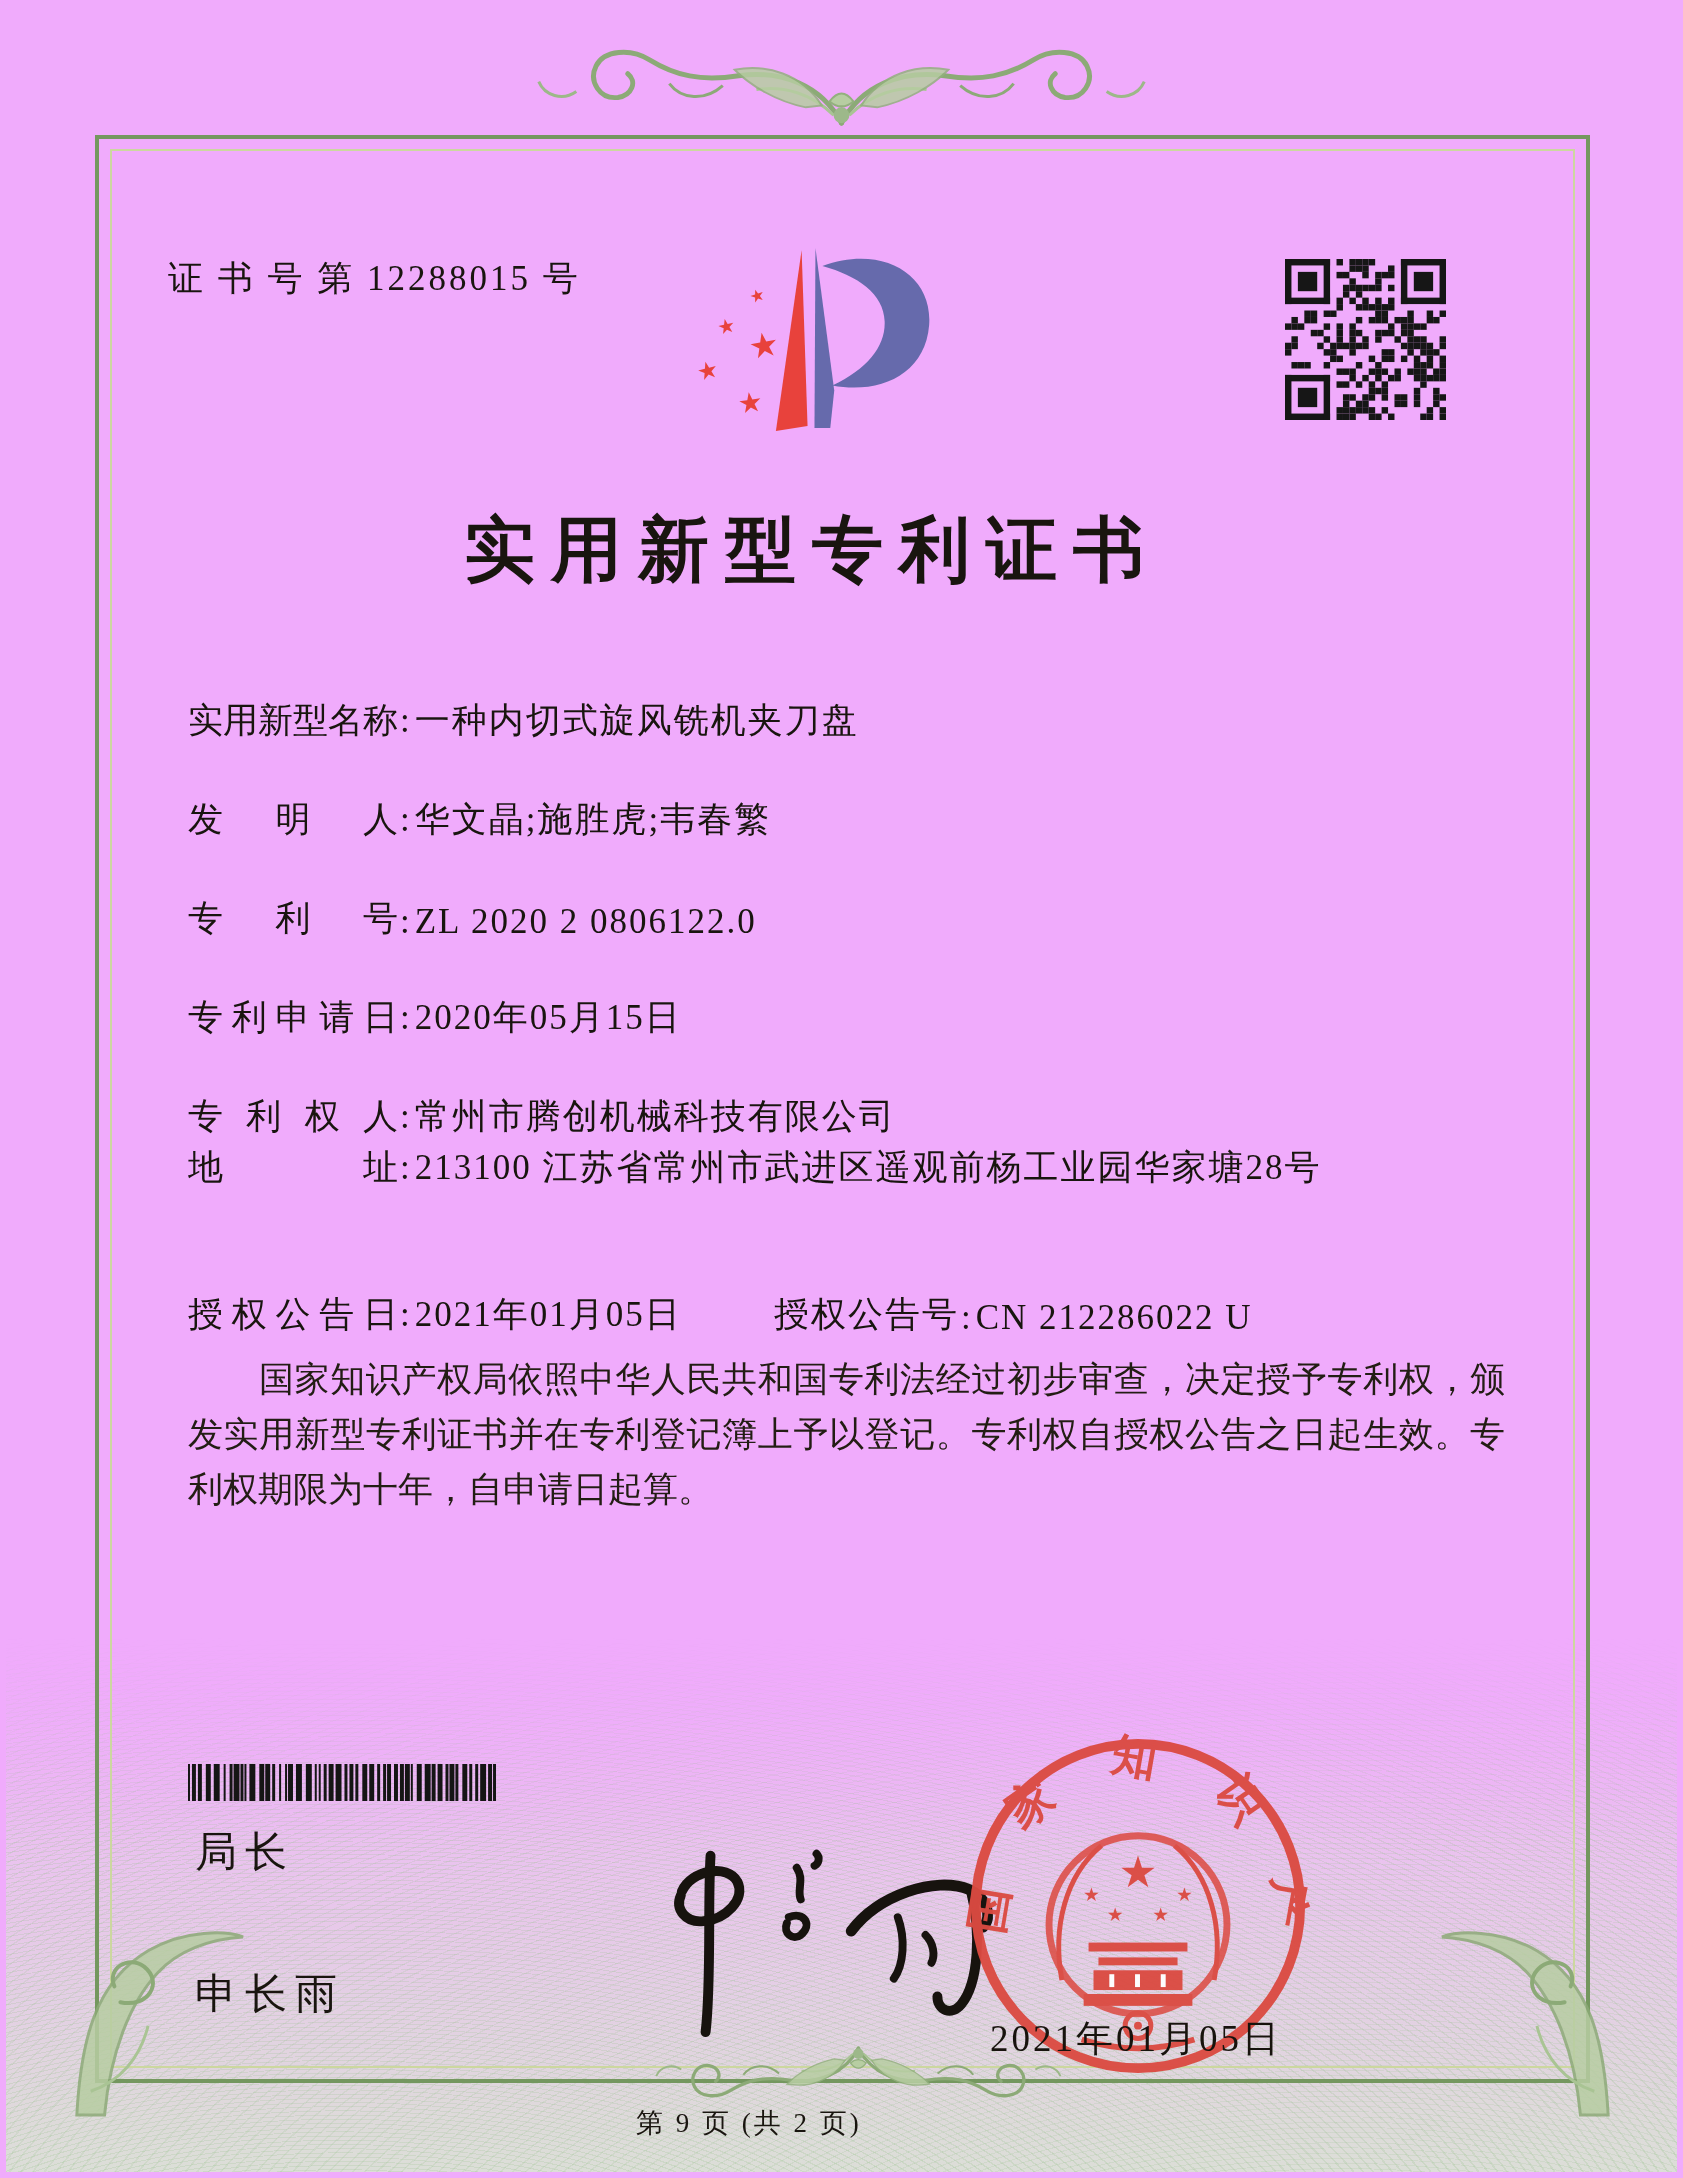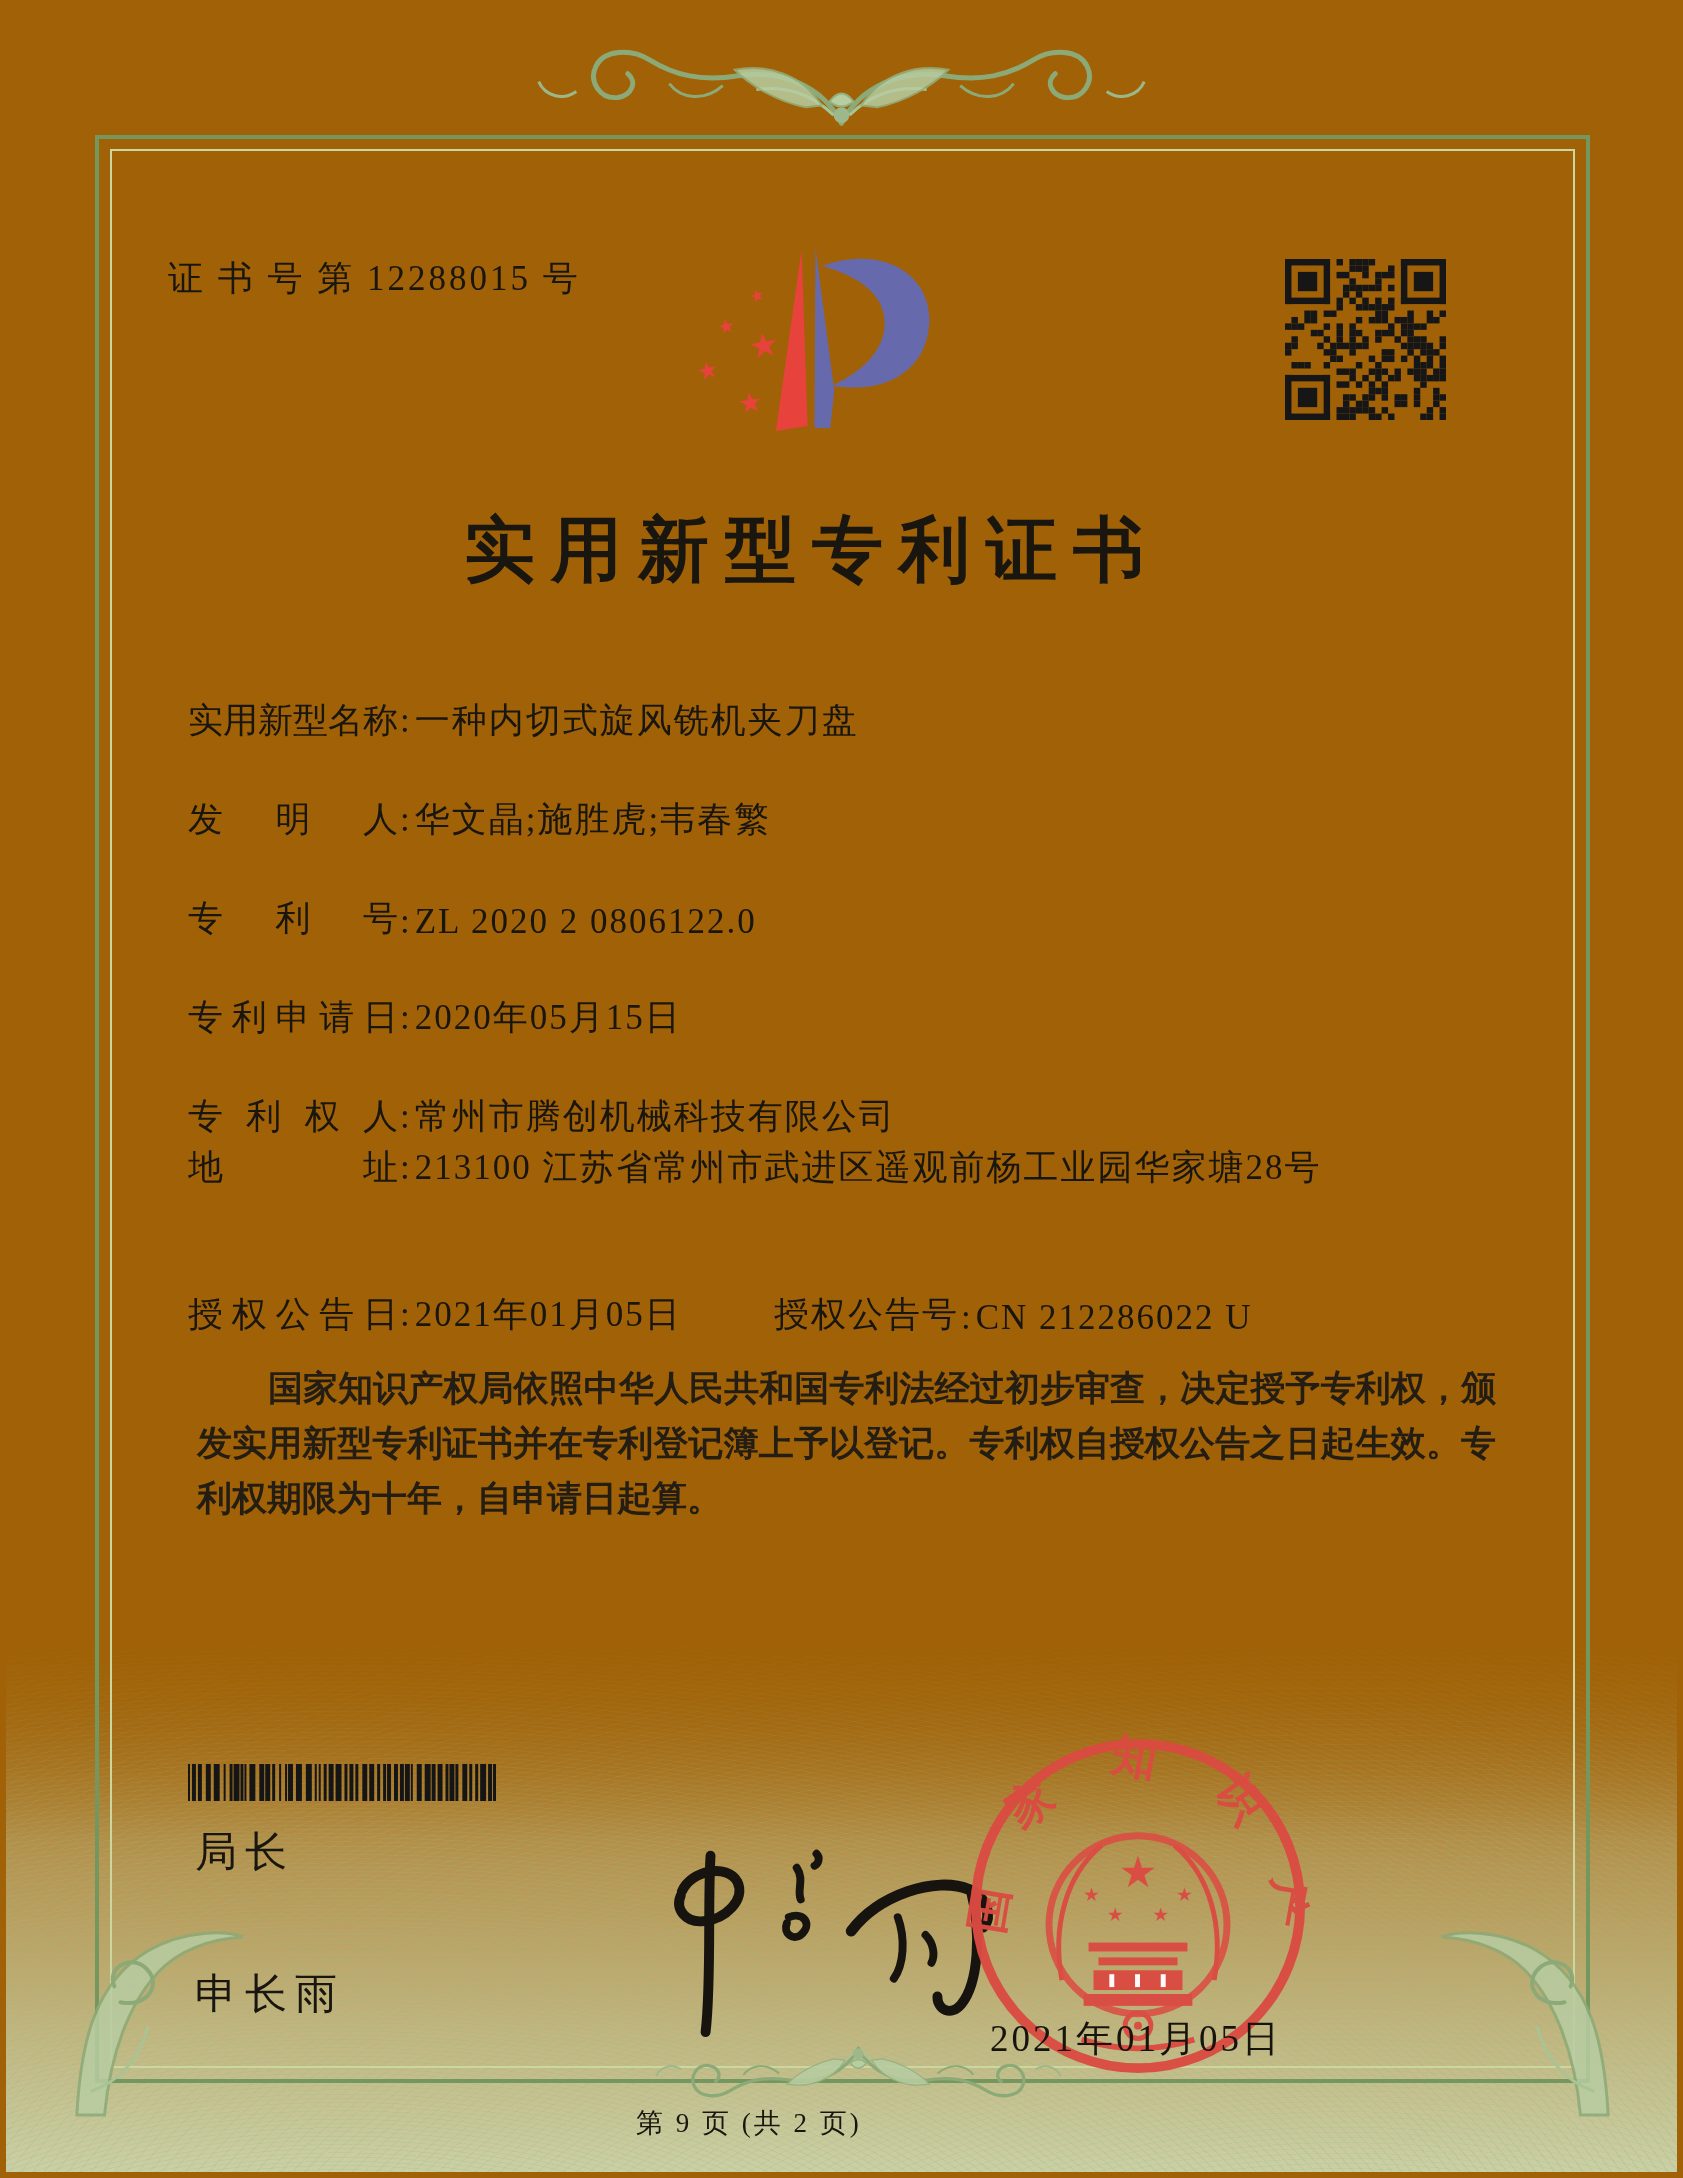--- a/index.html
+++ b/index.html
@@ -1,16 +1,16 @@
 <!DOCTYPE html>
 <html><head>
 <meta charset="utf-8">
 <style>
   html,body{margin:0;padding:0;background:#e9e9e9;}
-  .page{position:relative;width:1683px;height:2178px;background:#a16207;overflow:hidden;
+  .page{position:relative;width:1683px;height:2178px;background:#f0abfc;overflow:hidden;
         font-family:"Liberation Serif","DejaVu Serif",serif;color:#19150f;}
   
   .frame-outer{position:absolute;left:95px;top:135px;width:1495px;height:1948px;
         border:4px solid #74975f;box-sizing:border-box;z-index:1;}
   .frame-inner{position:absolute;left:110px;top:149px;width:1465px;height:1919px;
         border:2px solid #ccd79f;box-sizing:border-box;z-index:1;}
   
   .guilloche{position:absolute;left:6px;right:6px;bottom:6px;height:535px;z-index:0;
     background:
       repeating-radial-gradient(ellipse 891px 416px at 20% 135%, rgba(142,190,130,.20) 0 2px, rgba(255,255,255,0) 2px 9px),
@@ -33,21 +33,21 @@
   
   .frow{position:absolute;left:188px;white-space:nowrap;font-size:35px;z-index:2;}
   .flabel{display:inline-block;width:210px;text-align:justify;text-align-last:justify;vertical-align:bottom;}
   .flabel.nat{width:auto;text-align-last:auto;letter-spacing:2px;}
   .fcolon{margin-left:2px;}
   .fvalue{margin-left:5px;letter-spacing:2px;}
   .fgroup2{position:absolute;left:586px;top:0;white-space:nowrap;}
   
   .paras{position:absolute;left:188px;top:1352px;width:1317px;font-size:35px;line-height:55px;
          text-align:justify;z-index:2;color:#231d14;}
-  .paras p{margin:9px;text-indent:71px;font-weight:bold;}
+  .paras p{margin:0;text-indent:71px;}
   
   .barcode{position:absolute;left:188px;top:1764px;width:309px;height:37px;z-index:2;}
   .signer-title{position:absolute;left:195px;top:1824px;font-size:42px;letter-spacing:8px;
          font-family:"Liberation Sans","DejaVu Sans",sans-serif;font-weight:500;z-index:2;}
   .signer-name{position:absolute;left:195px;top:1966px;font-size:42px;letter-spacing:8px;
          font-family:"Liberation Sans","DejaVu Sans",sans-serif;font-weight:500;z-index:2;}
   .signature{position:absolute;left:648px;top:1834px;width:347px;height:213px;z-index:3;}
   .seal{position:absolute;left:963px;top:1731px;width:350px;height:350px;z-index:3;opacity:.96;}
   .seal-date{position:absolute;left:990px;top:2014px;font-size:37px;letter-spacing:3px;z-index:4;color:#17130d;}
   .footer{position:absolute;left:636px;top:2105px;font-size:27px;letter-spacing:3px;z-index:2;}

